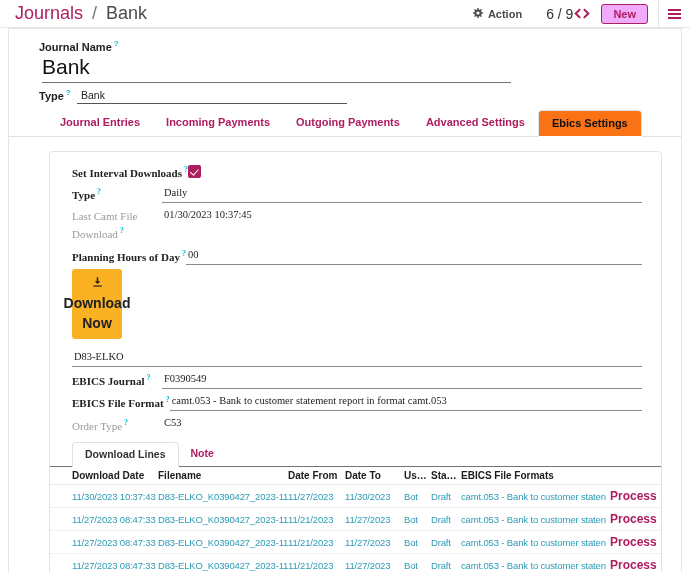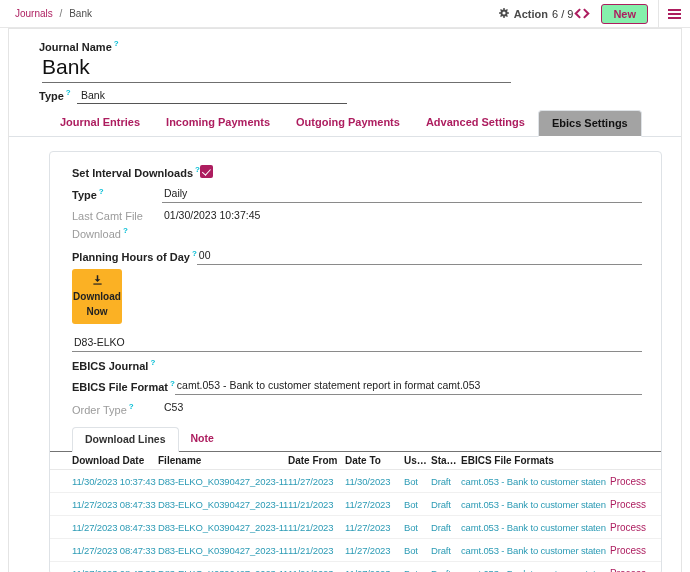--- a/index.html
+++ b/index.html
@@ -2,31 +2,31 @@
 <html style="--accent: #ad1d5f; --teal: #2c9bb5; --help: #00bcd4; --warning: #fbb124;"><head>
 <meta charset="utf-8">
 <style>
   * { margin:0; padding:0; box-sizing:border-box; }
   html,body { width:690px; height:572px; overflow:hidden; background:#fff;
     font-family:"Liberation Sans", sans-serif; color:#222; }
 
   
   .topbar { height:28px; display:flex; justify-content:space-between; align-items:center;
     padding:0 0 0 15px; border-bottom:1px solid #e7e7e7; background:#fff; }
-  .breadcrumb { font-size:10px; }
+  .breadcrumb { font-size:18px; }
   .bc-link { color:var(--accent,#ad1d5f); cursor:pointer; font-weight:500; }
   .bc-sep { color:#777; margin:0 4px; }
   .bc-cur { color:#4c4c4c; }
   .topbar-right { display:flex; align-items:center; height:22px; }
   .action { display:flex; align-items:center; gap:4px; font-size:11px; font-weight:600;
     color:#4a4a4a; cursor:pointer; }
-  .pager-val { font-size:11px; color:#333; margin-left:4px; }
+  .pager-val { font-size:14px; color:#333; margin-left:24px; }
   .chev { display:inline-flex; align-items:center; cursor:pointer; padding:0 1px; }
   .chev:first-of-type { margin-left:7px; }
-  .new-btn { border:1px solid var(--accent,#ad1d5f); color:var(--accent,#ad1d5f); background:#86efac;
+  .new-btn { border:1px solid var(--accent,#ad1d5f); color:var(--accent,#ad1d5f); background:#f0abfc;
     font-family:inherit; font-size:11px; font-weight:700; padding:3px 11px; border-radius:3px;
     margin:0 10px 0 10px; cursor:pointer; }
   .burger-wrap { border-left:1px solid #e5e5e5; height:28px; width:32px; display:flex;
     align-items:center; justify-content:center; cursor:pointer; }
   .burger { position:relative; width:13px; height:10px; }
   .burger::before { content:''; position:absolute; top:0; left:0; width:13px; height:2px;
     background:var(--accent,#ad1d5f); box-shadow:0 4px 0 var(--accent,#ad1d5f), 0 8px 0 var(--accent,#ad1d5f); }
 
   
   .sheet { margin:0 8px; border:1px solid #e4e4e4; border-bottom:none; min-height:543px;
@@ -38,61 +38,61 @@
     border-bottom:1px solid #6f6f6f; padding-bottom:3px; }
   .type-row { margin:5px 0 0 30px; display:flex; align-items:baseline; }
   .type-label { font-size:11px; font-weight:700; width:38px; white-space:nowrap; }
   .type-value { font-size:10.5px; width:270px; border-bottom:1px solid #555;
     padding:0 0 2px 4px; color:#222; }
 
   
   .tabs { margin-top:6px; display:flex; padding-left:38px; border-bottom:1px solid #dee2e6;
     font-size:11px; font-weight:600; }
   .tab { padding:6px 13px 7px; color:var(--accent,#ad1d5f); cursor:pointer; white-space:nowrap; }
-  .tab.active { color:#111; background:#a3a3a3; border:1px solid #dee2e6; border-bottom:1px solid #fff;
+  .tab.active { color:#111; background:#f97316; border:1px solid #dee2e6; border-bottom:1px solid #fff;
     border-radius:4px 4px 0 0; margin-bottom:-1px; }
 
   
   .pane { margin:14px 0 0 40px; width:613px; height:424px; border:1px solid #dee2e6;
     border-radius:4px; padding:10px 0 0 22px; overflow:hidden; background:#fff; }
-  .frow { display:flex; align-items:flex-start; margin-bottom:3px; min-height:18px; }
+  .frow { display:flex; align-items:flex-start; margin-bottom:3px; min-height:18px;font-family:Liberation Serif, serif; }
   .flabel { flex:0 0 90px; font-size:11px; font-weight:700; color:#222; padding-top:3px;
     white-space:nowrap; }
   .flabel.muted { color:#9b9b9b; font-weight:400; white-space:normal; line-height:1.45; }
   .fvalue { flex:1; margin-right:19px; font-size:10.5px; color:#222;
     border-bottom:1px solid #8a8a8a; padding:3px 0 3px 2px; min-height:19px; }
   .fvalue.noline { border-bottom:none; }
   .frow.gap { margin-bottom:4px; }
   .checkbox { width:13px; height:13px; background:var(--accent,#ad1d5f); border-radius:2px;
     position:relative; margin-top:3px; cursor:pointer; }
   .checkbox::after { content:''; position:absolute; left:4.2px; top:1.6px; width:3.6px; height:6.8px;
     border:solid #fff; border-width:0 1.7px 1.7px 0; transform:rotate(42deg); }
   .dl-btn { display:flex; flex-direction:column; align-items:center; gap:1px; width:50px;
     margin:4px 0 9px 0; padding:5px 2px 6px; background:var(--warning,#fbb124); border:none;
-    border-radius:3px; font-family:inherit; font-size:10px; font-weight:700; color:#222;
+    border-radius:3px; font-family:inherit; font-size:14px; font-weight:700; color:#222;
     line-height:1.35; cursor:pointer; }
 
   
   .subtabs { display:flex; margin:8px 0 0 -22px; padding-left:22px; border-bottom:1px solid #737373;
     font-size:10.5px; font-weight:600; }
   .subtab { padding:5px 12px 6px; cursor:pointer; }
   .subtab.active { color:#333; background:#fff; border:1px solid #dee2e6; border-bottom:1px solid #fff;
     border-radius:4px 4px 0 0; margin-bottom:-1px; }
   .subtab.inactive { color:var(--accent,#ad1d5f); }
 
   
   .dl-table { margin-left:-22px; width:611px; }
   .thead, .trow { display:grid; grid-template-columns:86px 130px 57px 59px 27px 30px 149px 51px;
     padding-left:22px; }
   .thead { font-size:10px; font-weight:700; color:#1c1c1c; height:18px; line-height:18px;
     border-bottom:1px solid #e8e8e8; }
   .trow { height:23px; line-height:23px; border-bottom:1px solid #f0f0f0; font-size:9.5px;
     letter-spacing:-0.15px; color:var(--teal,#2c9bb5); cursor:pointer; }
   .cell { overflow:hidden; white-space:nowrap; padding-right:20px; }
-  .cell.process { color:var(--accent,#ad1d5f); font-weight:400; font-size:10px; letter-spacing:0; }
+  .cell.process { color:var(--accent,#ad1d5f); font-weight:700; font-size:12px; letter-spacing:0; }
 </style>
 </head>
 <body>
 
 <header class="topbar">
   <div class="breadcrumb">
     <span class="bc-link">Journals</span>
     <span class="bc-sep">/</span>
     <span class="bc-cur">Bank</span>
   </div>
@@ -184,20 +184,21 @@
       <span>Download</span>
       <span>Now</span>
     </button>
 
     <div class="frow">
       <div class="fvalue">D83-ELKO</div>
     </div>
 
     <div class="frow">
       <div class="flabel"><span>EBICS Journal</span><sup class="help">?</sup></div>
+      <div class="fvalue">F0390549</div>
     </div>
 
     <div class="frow">
       <div class="flabel"><span>EBICS File Format</span><sup class="help">?</sup></div>
       <div class="fvalue">camt.053 - Bank to customer statement report in format camt.053</div>
     </div>
 
     <div class="frow">
       <div class="flabel muted" style="white-space:nowrap;"><span>Order Type</span><sup class="help">?</sup></div>
       <div class="fvalue noline">C53</div>

